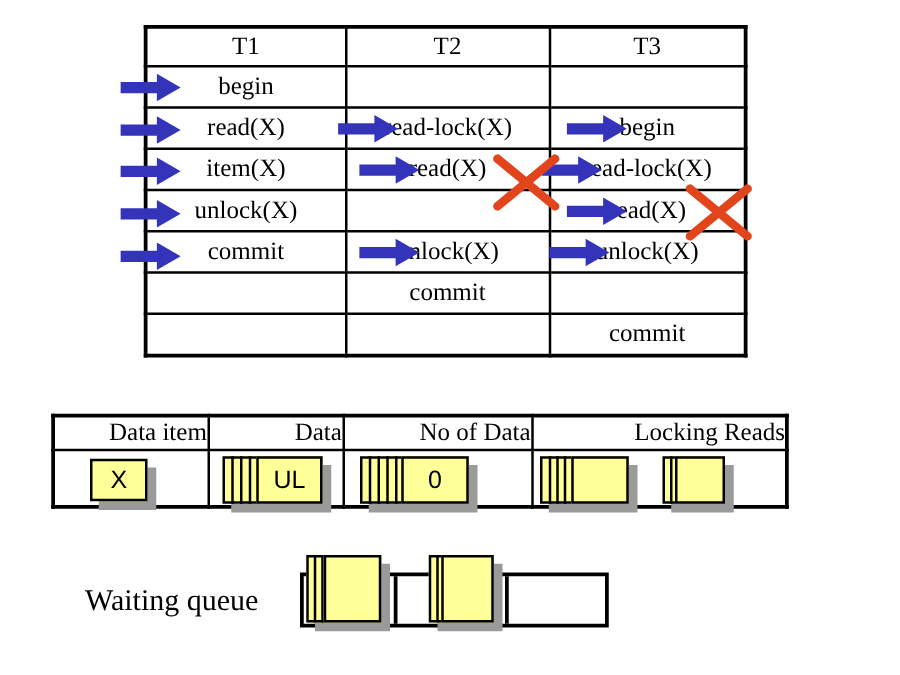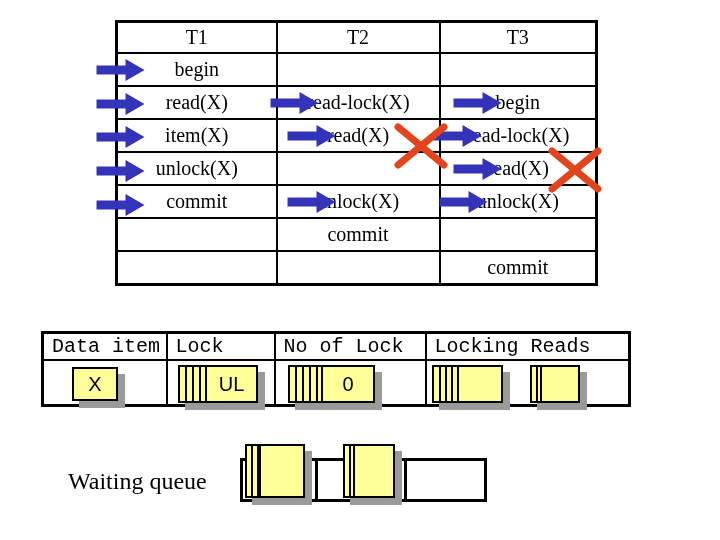--- a/index.html
+++ b/index.html
@@ -9,21 +9,21 @@
   
   table{border-collapse:collapse;position:absolute;table-layout:fixed;}
   th,td{border:2px solid #000;font-weight:normal;font-size:20px;padding:0;}
 
   .sched{left:115px;top:20px;width:480px;border:3px solid #000;}
   .sched th{height:29px;text-align:center;}
   .sched td{height:31px;text-align:center;position:relative;}
   .sched span{position:relative;z-index:1;}
 
   .locktbl{left:41px;top:331px;width:587px;border:3px solid #000;}
-  .locktbl th{height:25px;text-align:left;padding-left:8px;font-family:Liberation Mono, monospace;}
+  .locktbl th{height:25px;text-align:right;padding-left:8px;}
   .locktbl td{height:43px;}
 
   
   .arr{position:absolute;width:49px;height:22px;z-index:2;}
   .arr polygon{fill:#3434bb;}
   .cell-arr{top:50%;transform:translateY(-50%);}
   .larr{left:96px;z-index:6;}
 
   
   .cross{position:absolute;width:58px;height:50px;z-index:7;}
@@ -154,22 +154,22 @@
   <table class="locktbl">
     <colgroup>
         <col style="width:124px">
         <col style="width:108px">
         <col style="width:151px">
         <col style="width:204px">
       </colgroup>
     <tbody>
         <tr>
       <th>Data item</th>
-      <th>Lock</th>
-      <th>No of Lock</th>
+      <th>Data</th>
+      <th>No of Data</th>
       <th>Locking Reads</th>
     </tr>
     <tr>
       <td></td>
       <td></td>
       <td></td>
       <td></td>
     </tr>
   </tbody>
     </table>

